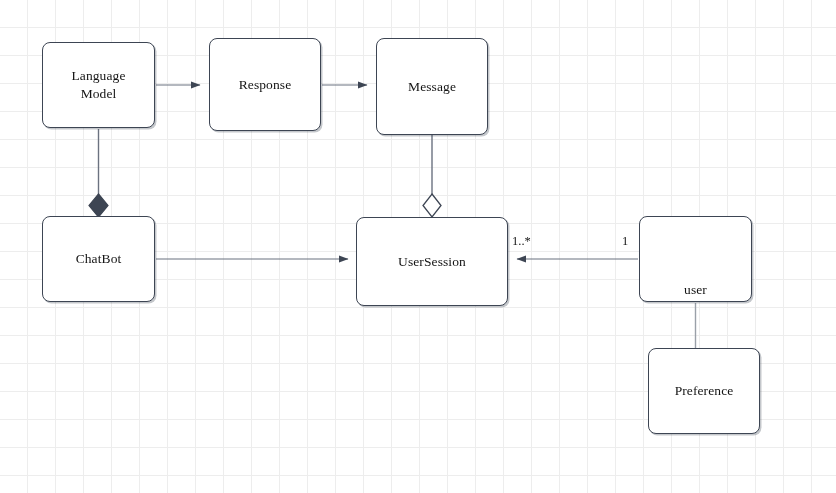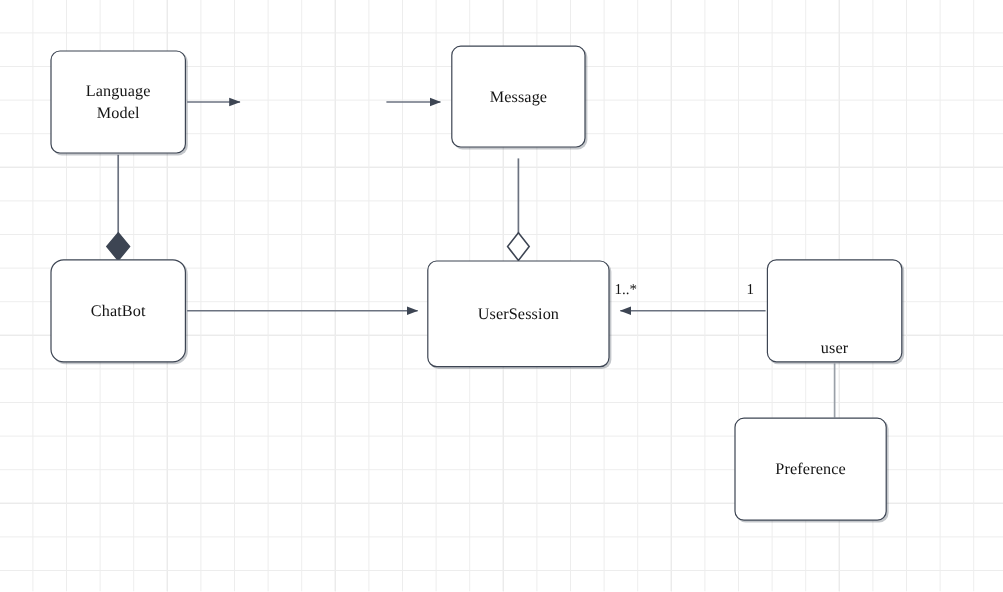--- a/index.html
+++ b/index.html
@@ -107,38 +107,41 @@
     <g>
       <line x1="695.5" y1="303" x2="695.5" y2="348" stroke="#9aa0a8" stroke-width="1.4"></line>
     </g>
   </svg>
 
   <div class="node" style="left:42px; top:42px; width:113px; height:86px;">
     <span class="node-label">Language
 Model</span>
   </div>
 
+  <div class="node" style="left:209px; top:38px; width:112px; height:93px;">
+    <span class="node-label">Response</span>
+  </div>
 
-  <div class="node" style="left:376px; top:38px; width:112px; height:85px;justify-content:center;">
+  <div class="node" style="left:376px; top:38px; width:112px; height:97px;justify-content:center;">
     <span class="node-label">Message</span>
   </div>
 
-  <div class="node" style="left:42px; top:216px; width:113px; height:86px;border-radius:11px;">
+  <div class="node" style="left:42px; top:216px; width:113px; height:86px;">
     <span class="node-label">ChatBot</span>
   </div>
 
   <div class="node" style="left:356px; top:217px; width:152px; height:89px;">
     <span class="node-label">UserSession</span>
   </div>
 
   <div class="node" style="left:639px; top:216px; width:113px; height:86px;align-items:flex-end;">
     <span class="node-label">user</span>
   </div>
 
-  <div class="node" style="left:612px; top:348px; width:127px; height:86px;">
+  <div class="node" style="left:648px; top:348px; width:112px; height:86px;">
     <span class="node-label">Preference</span>
   </div>
 
   <span class="mult-label" style="left:512px; top:234px;">1..*</span>
 
   <span class="mult-label" style="left:622px; top:234px;">1</span>
 
 </div>
 
 </body></html>

